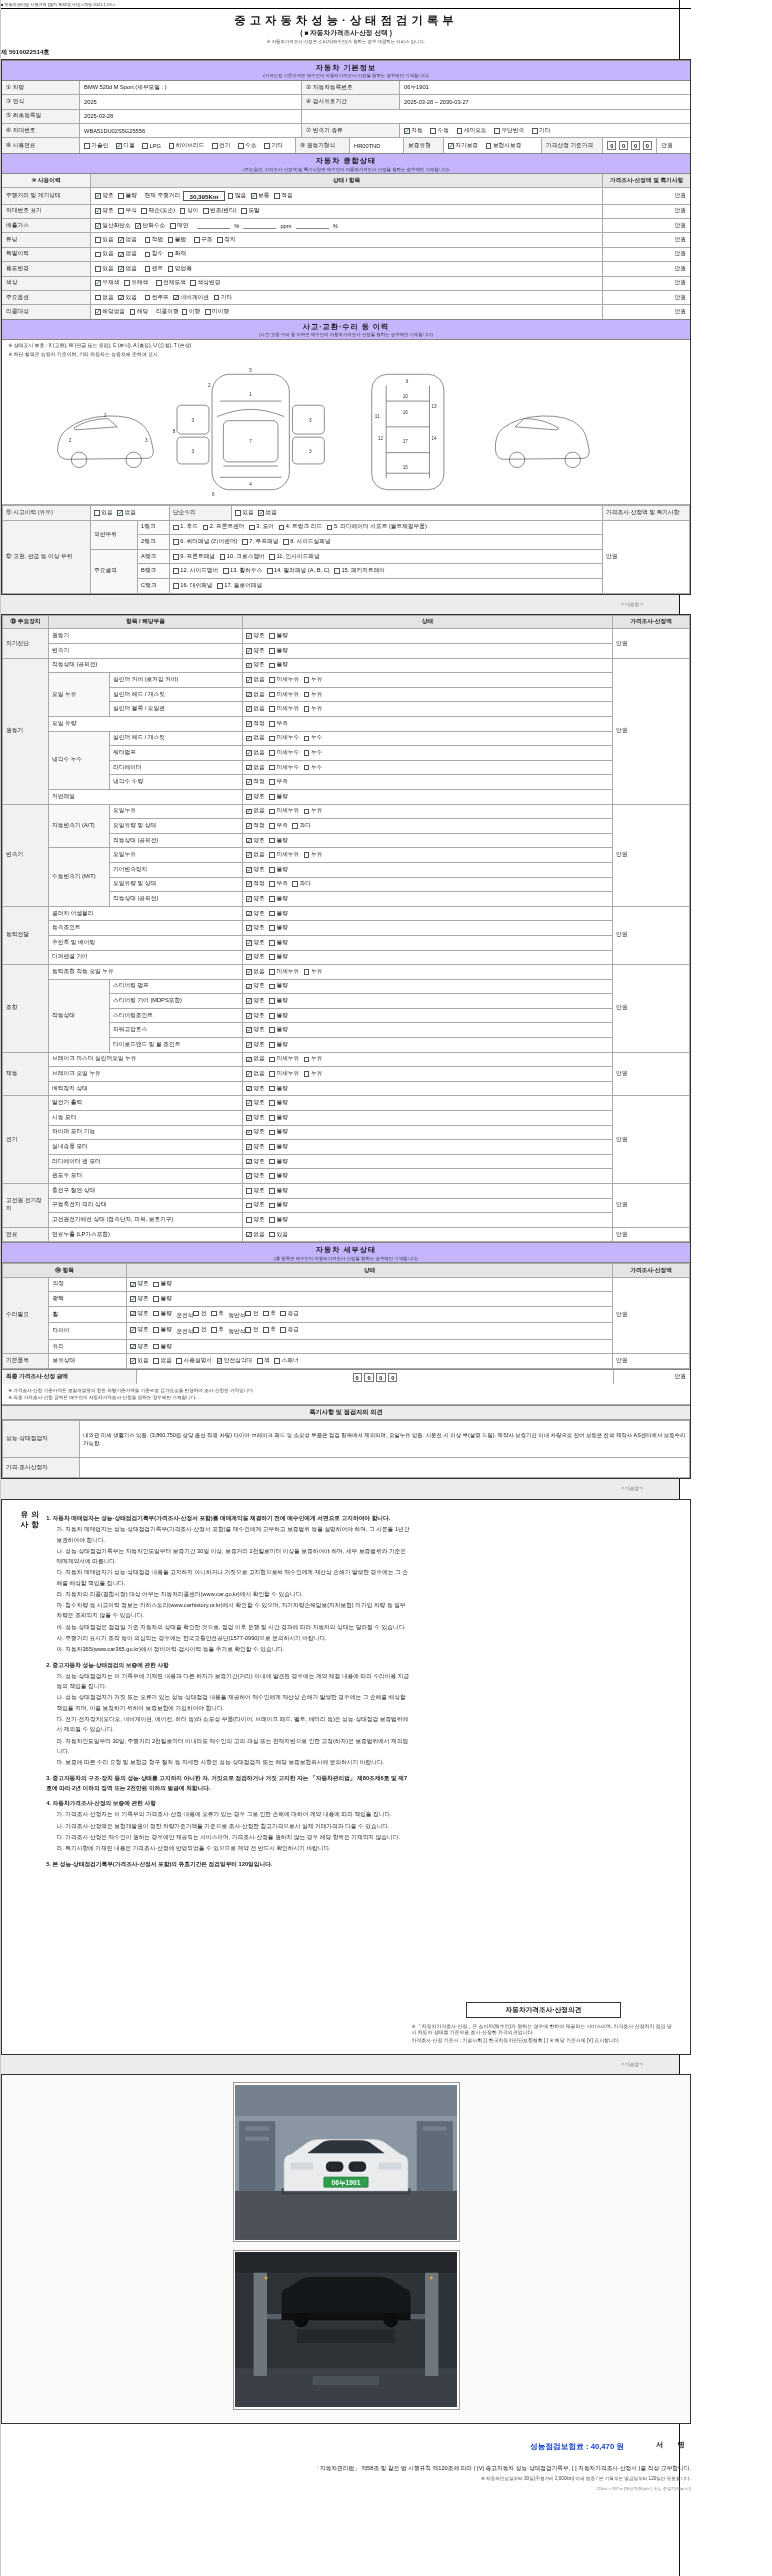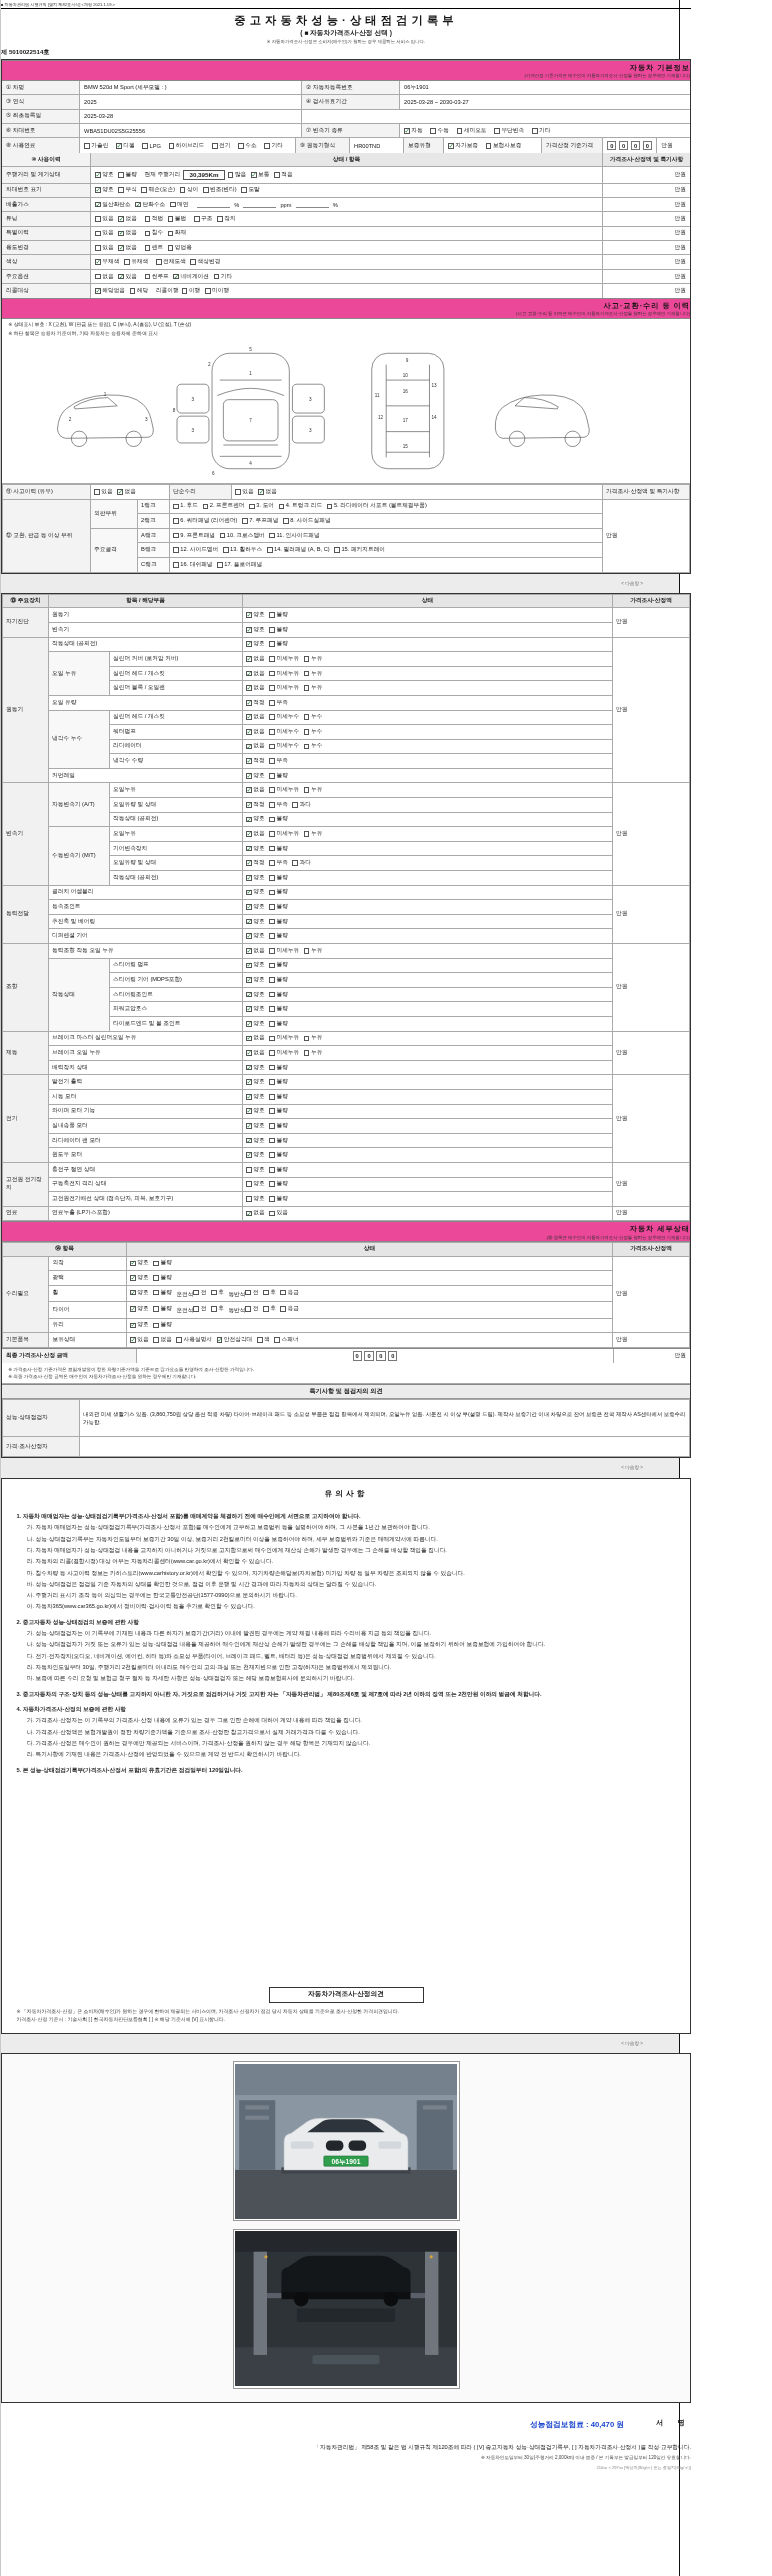--- a/index.html
+++ b/index.html
@@ -7,21 +7,21 @@
 body{width:773px;background:#fff;font-family:"Liberation Sans","DejaVu Sans",sans-serif;color:#151515}
 .page{width:680px;min-height:2576px;border-left:0.5px solid #c9c9c9;border-right:1px solid #111;padding-top:1px;background:#fff}
 .sheet{width:690px;margin:0 auto}
 .formref{font-size:4.1px;color:#333;padding:0.5px 0 1px}
 .topline{height:1.5px;background:#000;margin-bottom:4.1px}
 h1.title{margin:2.1px 0 1px;text-align:center;font-size:11.3px;letter-spacing:4.1px;font-weight:bold}
 .subtitle{text-align:center;font-size:6.7px;font-weight:bold;margin:1px 0 0.5px}
 .subnote{text-align:center;font-size:4.4px;color:#444}
 .docno{font-size:6.2px;font-weight:bold;margin:4.1px 0 2.1px}
 .block{border:0.8px solid #333;background:#fff}
-.shead{background:#ec4899;border-top:0.5px solid #888;border-bottom:0.5px solid #888;text-align:right;padding:2.1px 0 1.5px}
+.shead{background:#c4b5fd;border-top:0.5px solid #888;border-bottom:0.5px solid #888;text-align:center;padding:2.1px 0 1.5px}
 .shead .t{font-size:7.2px;font-weight:bold;letter-spacing:1px}
 .shead .n{font-size:4.4px;color:#333;margin-top:0.5px}
 .fgrid .frow{display:flex;align-items:stretch;border-bottom:0.5px solid #aaa}
 .fgrid .frow:last-child{border-bottom:none}
 .fc{padding:2.6px 4.1px;font-size:5.7px;display:flex;align-items:center;gap:3.1px;flex-wrap:wrap;border-left:0.5px solid #aaa;min-height:13.4px}
 .fc:first-child{border-left:none}
 .lab{background:#f3f3f3;width:77px;flex:0 0 auto}
 .olab{background:#f3f3f3;width:88px;flex:0 0 auto}
 .grow{flex:1 1 auto}
 .price{width:88px;flex:0 0 auto;justify-content:flex-end;color:#222}
@@ -45,21 +45,21 @@
 td.iname{width:133px}
 td.pricecell{width:77px;text-align:right;color:#222}
 td.alab{width:88px;background:#f3f3f3}
 td.aarea{width:47px;background:#f8f8f8;text-align:center}
 td.arank{width:32px;text-align:center;background:#fbfbfb}
 td.apriceh{width:87px;text-align:center;font-size:4.9px;background:#f3f3f3}
 td.aprice{width:87px;text-align:right}
 .sub-band{background:#ececec;border-top:0.5px solid #888;border-bottom:0.5px solid #999;font-size:6.2px;font-weight:bold;text-align:center;padding:2.1px 0}
 .notes{padding:2.6px 6.2px;font-size:4.6px;color:#333;line-height:1.6;border-bottom:0.5px solid #aaa}
 .gap{height:19.6px;background:#ececec;display:flex;align-items:center;justify-content:flex-end;padding-right:36px;font-size:4.6px;color:#666}
-.notices{padding:8.2px 14.4px 9.3px;min-height:556px;display:flex;flex-direction:column}
+.notices{padding:8.2px 14.4px 9.3px;min-height:556px;display:flex;flex-direction:row}
 .ntitle{text-align:center;font-weight:bold;font-size:7.7px;letter-spacing:3.1px;margin:2.1px 0 7.2px}
 .nline{font-size:5.7px;line-height:1.8;margin:1px 0;color:#222}
 .nline.ind{padding-left:10.3px}
 .nline.nb{font-weight:bold;margin-top:5.2px}
 .opinion{margin-top:auto;padding-top:8.2px}
 .op-title{display:block;width:155px;margin:0 auto 5.2px;border:0.8px solid #333;text-align:center;font-weight:bold;font-size:6.7px;padding:2.6px 0;background:#fff}
 .op-line{font-size:4.9px;color:#333;margin:1.5px 0}
 .photos-body{padding:7.2px 0 13.4px;display:flex;flex-direction:column;align-items:center;gap:7.2px;background:#fafafa}
 .photo{border:0.5px solid #999;background:#fff;padding:1.5px;line-height:0}
 .footer{position:relative;padding:15.5px 0 4.1px;text-align:right}
@@ -186,20 +186,24 @@
           <div class="fc digits">
               <span class="dg">0</span>
               <span class="dg">0</span>
               <span class="dg">0</span>
               <span class="dg">0</span>
             </div>
           <div class="fc grow">만원</div>
         </div>
       </div>
 
+      <div class="shead">
+        <span class="t">자동차 종합상태</span>
+        <div class="n">(주요옵션, 가격조사·산정액 및 특기사항은 매수인이 자동차가격조사·산정을 원하는 경우에만 기재합니다)</div>
+      </div>
 
       <div class="fgrid">
         <div class="frow headrow">
           <div class="fc olab">⑩ 사용이력</div>
           <div class="fc grow">상태 / 항목</div>
           <div class="fc price" style="justify-content:center">가격조사·산정액 및 특기사항</div>
         </div>
         <div id="overall-rows">
             <div class="frow">
               <div class="fc olab">주행거리 및 계기상태</div>

